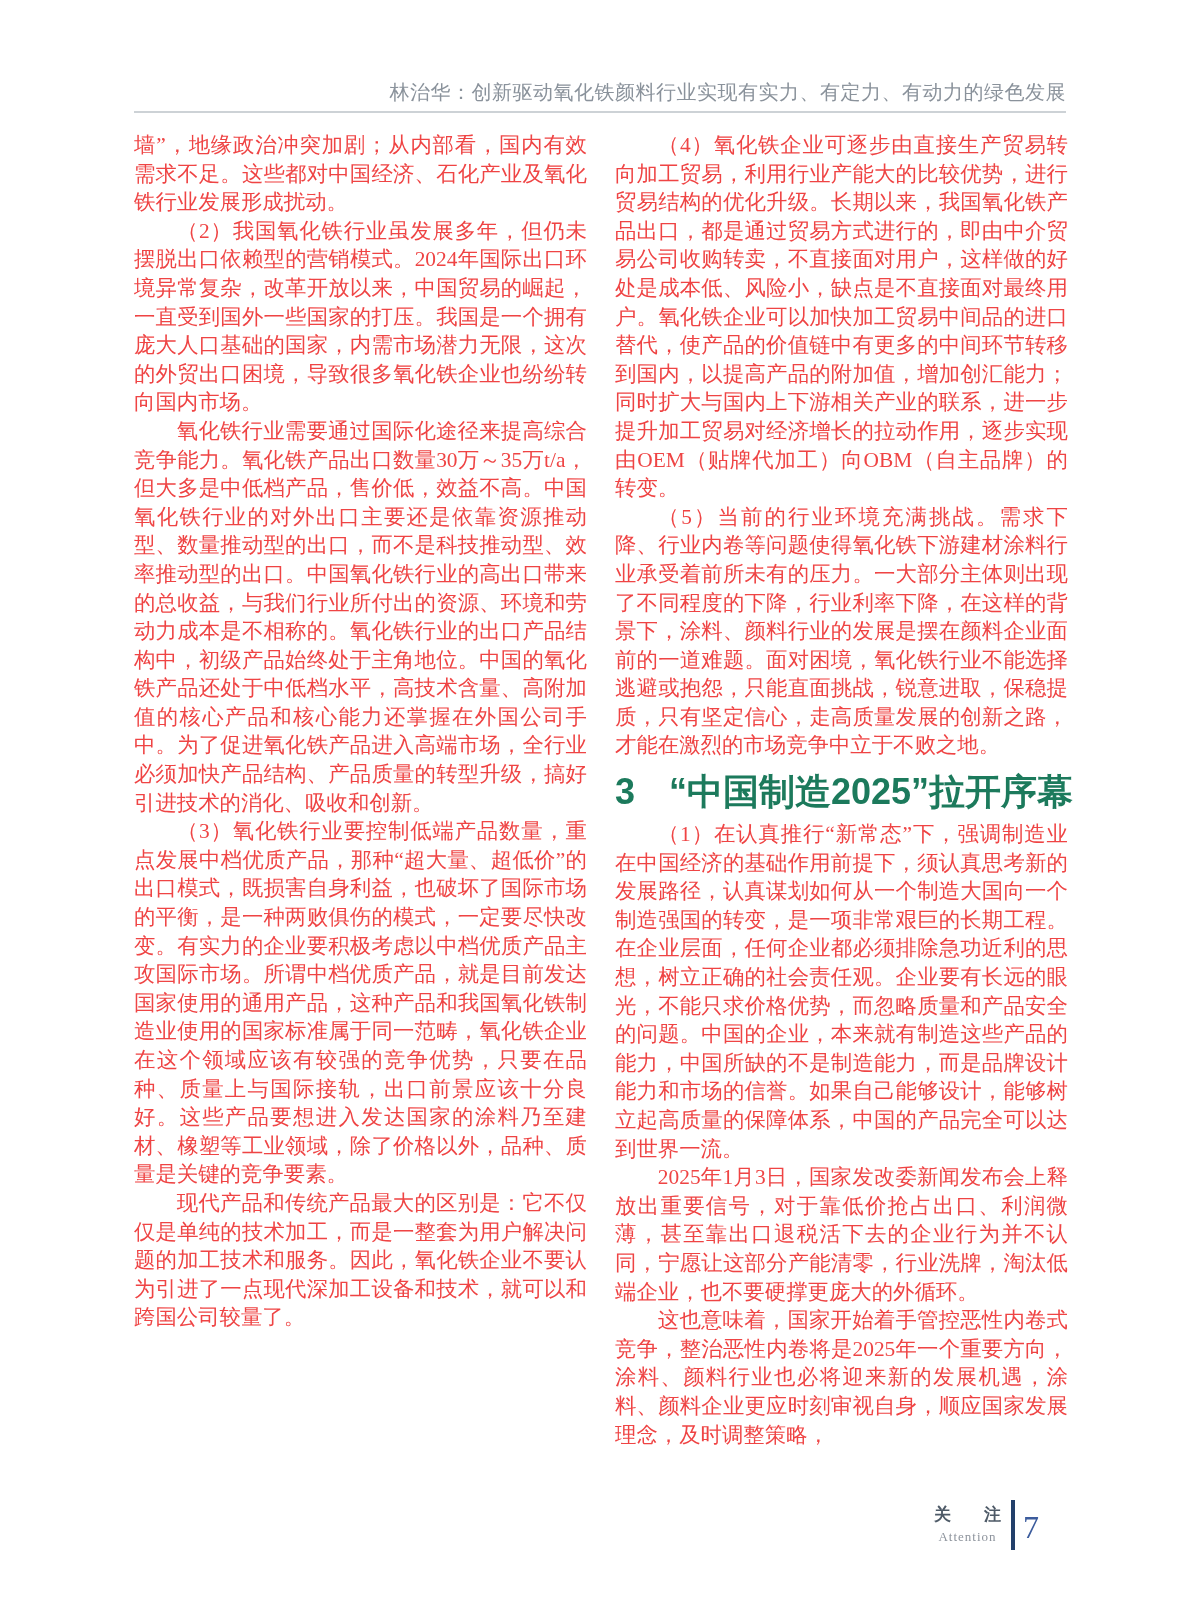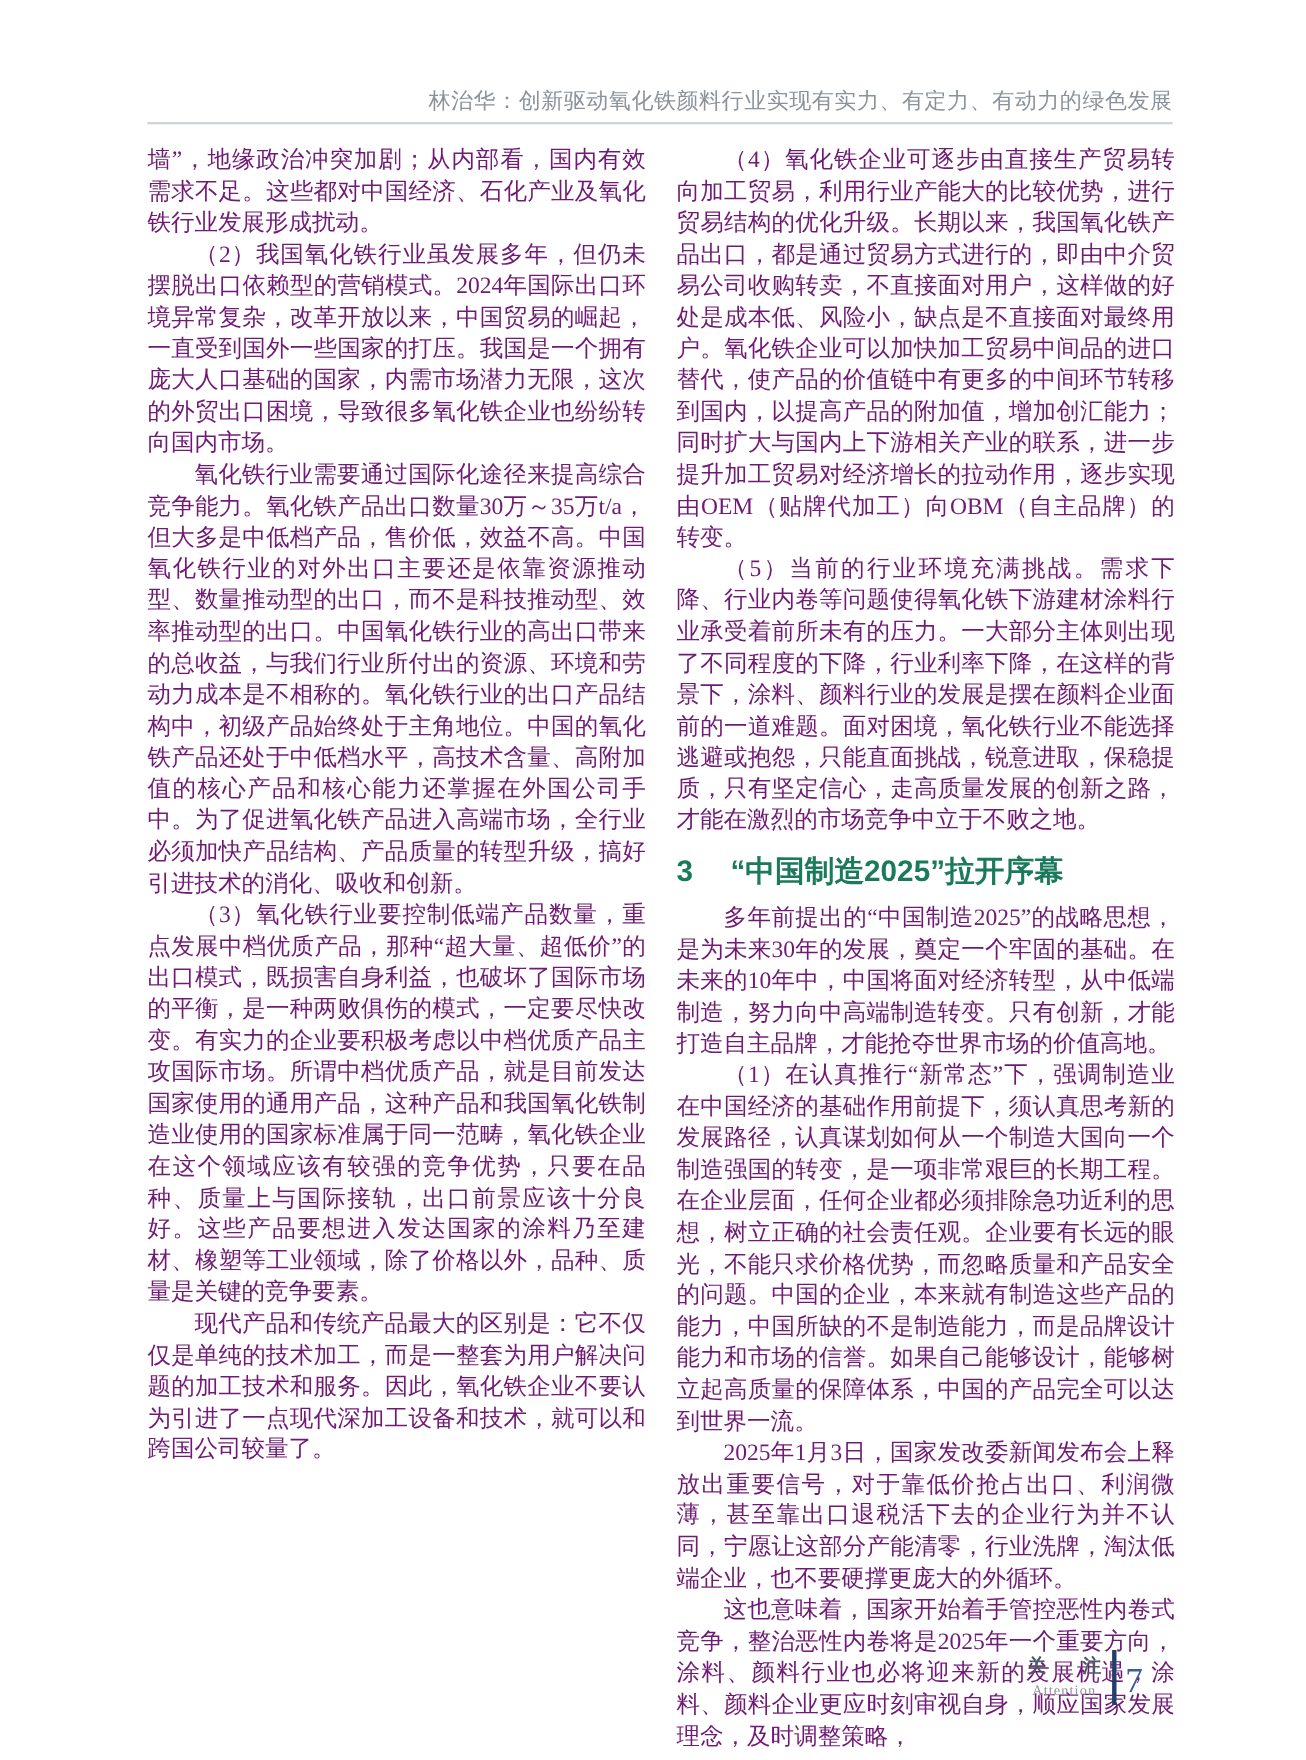--- a/index.html
+++ b/index.html
@@ -41,33 +41,33 @@
     top: 131px;
     width: 934px;
     display: flex;
     gap: 28px;
   }
   .col { width: 453px; }
   .col p {
     margin: 0;
     font-size: 21.4px;
     line-height: 28.6px;
-    color: #701a75;
+    color: #ef4444;
     text-align: justify;
     text-justify: inter-ideograph;
     text-indent: 2em;
     letter-spacing: 0;
   }
   .col p.no-indent { text-indent: 0; }
 
   
   .section-heading {
     margin: 15px 0 11px 0;
     font-family: "Liberation Sans", "DejaVu Sans", sans-serif;
-    font-size: 27px;
+    font-size: 36px;
     font-weight: bold;
     color: #1c7a5c;
     line-height: 34px;
     text-indent: 0;
     white-space: nowrap;
   }
   .sec-num { display: inline-block; margin-right: 34px; }
 
   
   .footer {
@@ -135,21 +135,20 @@
     </div>
 
     <div class="col">
       <p>（4）氧化铁企业可逐步由直接生产贸易转向加工贸易，利用行业产能大的比较优势，进行贸易结构的优化升级。长期以来，我国氧化铁产品出口，都是通过贸易方式进行的，即由中介贸易公司收购转卖，不直接面对用户，这样做的好处是成本低、风险小，缺点是不直接面对最终用户。氧化铁企业可以加快加工贸易中间品的进口替代，使产品的价值链中有更多的中间环节转移到国内，以提高产品的附加值，增加创汇能力；同时扩大与国内上下游相关产业的联系，进一步提升加工贸易对经济增长的拉动作用，逐步实现由OEM（贴牌代加工）向OBM（自主品牌）的转变。</p>
       <p>（5）当前的行业环境充满挑战。需求下降、行业内卷等问题使得氧化铁下游建材涂料行业承受着前所未有的压力。一大部分主体则出现了不同程度的下降，行业利率下降，在这样的背景下，涂料、颜料行业的发展是摆在颜料企业面前的一道难题。面对困境，氧化铁行业不能选择逃避或抱怨，只能直面挑战，锐意进取，保稳提质，只有坚定信心，走高质量发展的创新之路，才能在激烈的市场竞争中立于不败之地。</p>
 
       <h2 class="section-heading">
         <span class="sec-num">3</span><span class="sec-title">“中国制造2025”拉开序幕</span>
       </h2>
 
-      <p>多年前提出的“中国制造2025”的战略思想，是为未来30年的发展，奠定一个牢固的基础。在未来的10年中，中国将面对经济转型，从中低端制造，努力向中高端制造转变。只有创新，才能打造自主品牌，才能抢夺世界市场的价值高地。</p>
       <p>（1）在认真推行“新常态”下，强调制造业在中国经济的基础作用前提下，须认真思考新的发展路径，认真谋划如何从一个制造大国向一个制造强国的转变，是一项非常艰巨的长期工程。在企业层面，任何企业都必须排除急功近利的思想，树立正确的社会责任观。企业要有长远的眼光，不能只求价格优势，而忽略质量和产品安全的问题。中国的企业，本来就有制造这些产品的能力，中国所缺的不是制造能力，而是品牌设计能力和市场的信誉。如果自己能够设计，能够树立起高质量的保障体系，中国的产品完全可以达到世界一流。</p>
       <p>2025年1月3日，国家发改委新闻发布会上释放出重要信号，对于靠低价抢占出口、利润微薄，甚至靠出口退税活下去的企业行为并不认同，宁愿让这部分产能清零，行业洗牌，淘汰低端企业，也不要硬撑更庞大的外循环。</p>
       <p>这也意味着，国家开始着手管控恶性内卷式竞争，整治恶性内卷将是2025年一个重要方向，涂料、颜料行业也必将迎来新的发展机遇，涂料、颜料企业更应时刻审视自身，顺应国家发展理念，及时调整策略，</p>
     </div>
 
   </div>
 
   <div class="footer">
     <div class="footer-labels">
       <div class="footer-cn">关　注</div>

